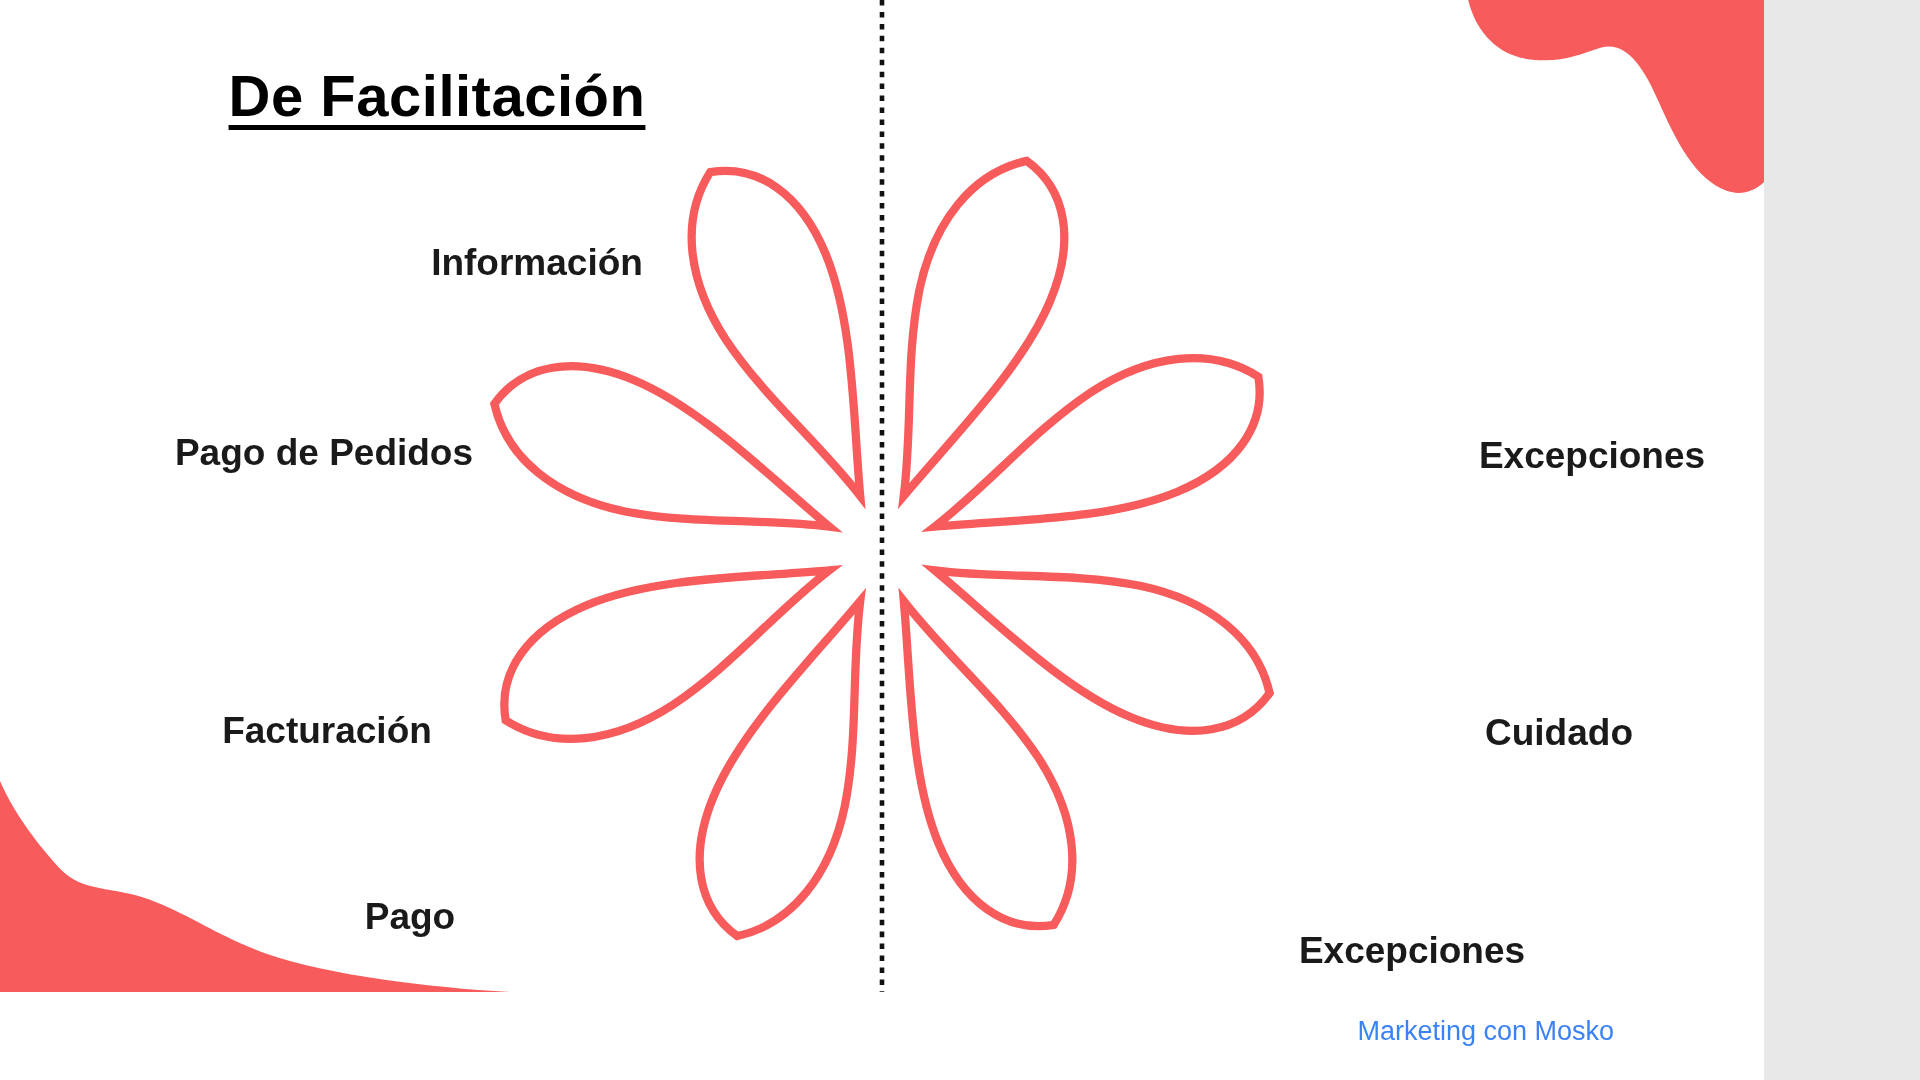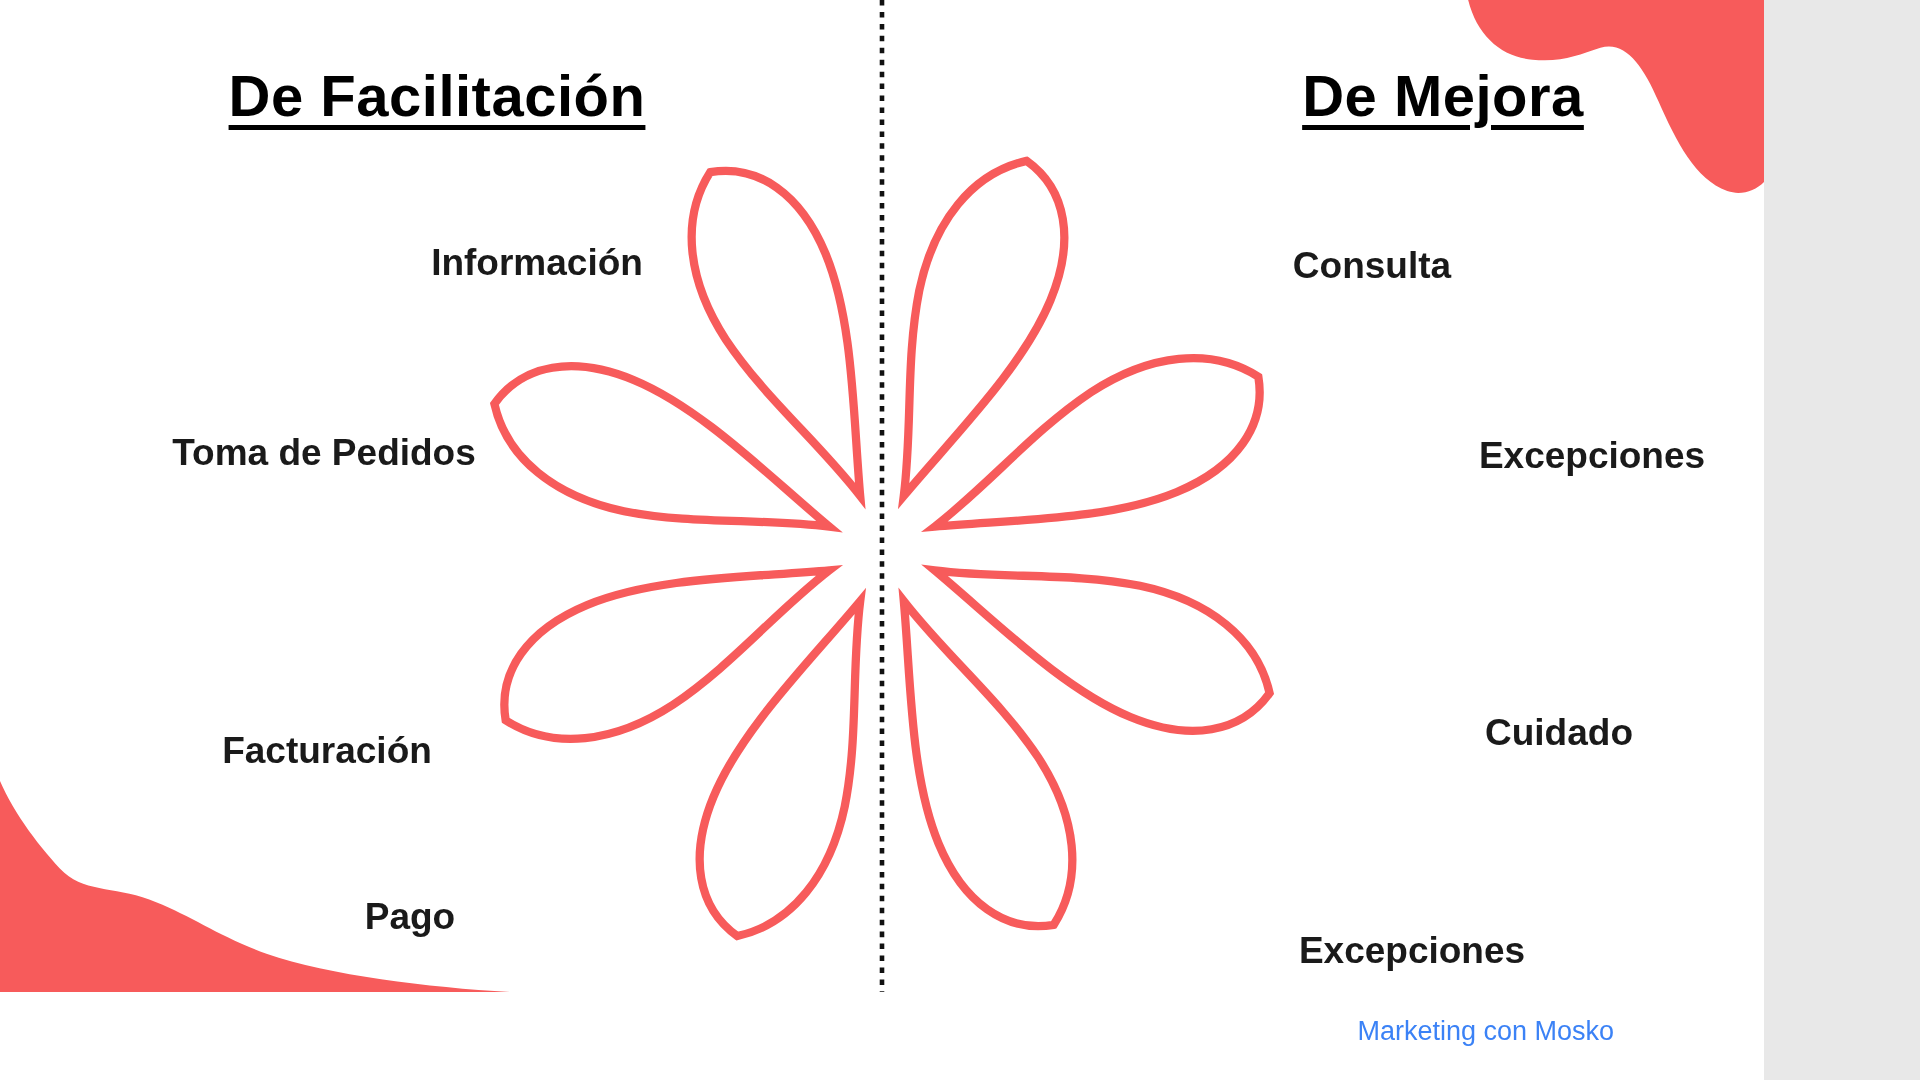--- a/index.html
+++ b/index.html
@@ -52,26 +52,24 @@
       <use href="#petalShape" class="petal" transform="rotate(-112.5)"></use>
       <use href="#petalShape" class="petal" transform="rotate(-157.5)"></use>
       <use href="#petalShape" class="petal" transform="rotate(22.5)"></use>
       <use href="#petalShape" class="petal" transform="rotate(67.5)"></use>
       <use href="#petalShape" class="petal" transform="rotate(112.5)"></use>
       <use href="#petalShape" class="petal" transform="rotate(157.5)"></use>
     </g>
   </svg>
 
   <div class="title" style="left:177px;top:62px;">De Facilitación</div>
-  <div class="title" style="left:1183px;top:62px;">De Mejora</div>
 
   <div class="lbl" style="left:317px;top:240px;">Información</div>
-  <div class="lbl" style="left:104px;top:430px;">Toma de Pedidos</div>
-  <div class="lbl" style="left:107px;top:708px;margin-top:20px;">Facturación</div>
+  <div class="lbl" style="left:104px;top:430px;">Pago de Pedidos</div>
+  <div class="lbl" style="left:107px;top:708px;">Facturación</div>
   <div class="lbl" style="left:190px;top:894px;">Pago</div>
 
-  <div class="lbl" style="left:1152px;top:243px;">Consulta</div>
   <div class="lbl" style="left:1372px;top:433px;">Excepciones</div>
   <div class="lbl" style="left:1339px;top:710px;">Cuidado</div>
   <div class="lbl" style="left:1192px;top:928px;">Excepciones</div>
 
   <div class="credit">Marketing con Mosko</div>
 </div>
 
 </body></html>

